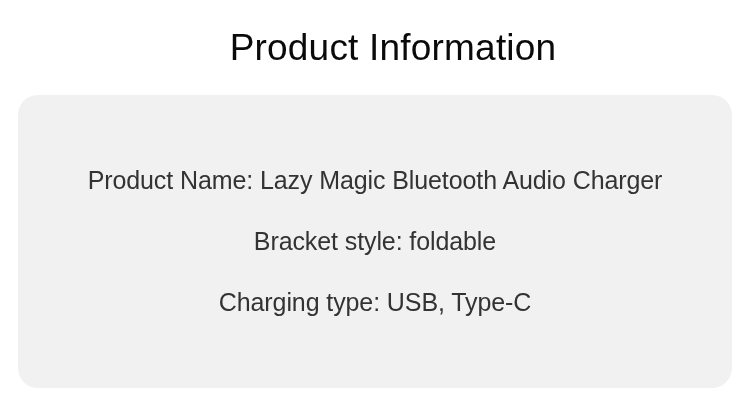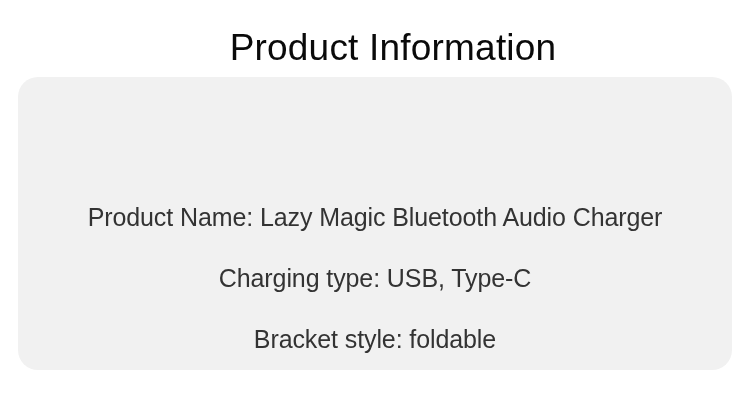--- a/index.html
+++ b/index.html
@@ -35,29 +35,29 @@
     letter-spacing: 0.2px;
     line-height: 44px;
     white-space: nowrap;
     padding-left: 18px;
   }
 
   
   .info-card {
     position: absolute;
     left: 18px;
-    top: 77px;
+    top: 95px;
     width: 714px;
     height: 293px;
     background: #f1f1f1;
     border-radius: 20px;
     box-sizing: border-box;
     display: flex;
     flex-direction: column;
-    justify-content: flex-end;
+    justify-content: center;
     align-items: center;
     padding: 0 10px;
   }
 
   .spec-list {
     width: 100%;
     display: flex;
     flex-direction: column;
     align-items: center;
     gap: 0;
@@ -78,18 +78,18 @@
 </head>
 <body>
 
 <div class="page">
 
   <div class="page-title">Product Information</div>
 
   <div class="info-card">
     <div class="spec-list">
       <div class="spec-line">Product Name: Lazy Magic Bluetooth Audio Charger</div>
+      <div class="spec-line">Bracket style: foldable</div>
       <div class="spec-line">Charging type: USB, Type-C</div>
-      <div class="spec-line">Bracket style: foldable</div>
     </div>
   </div>
 
 </div>
 
 </body></html>

